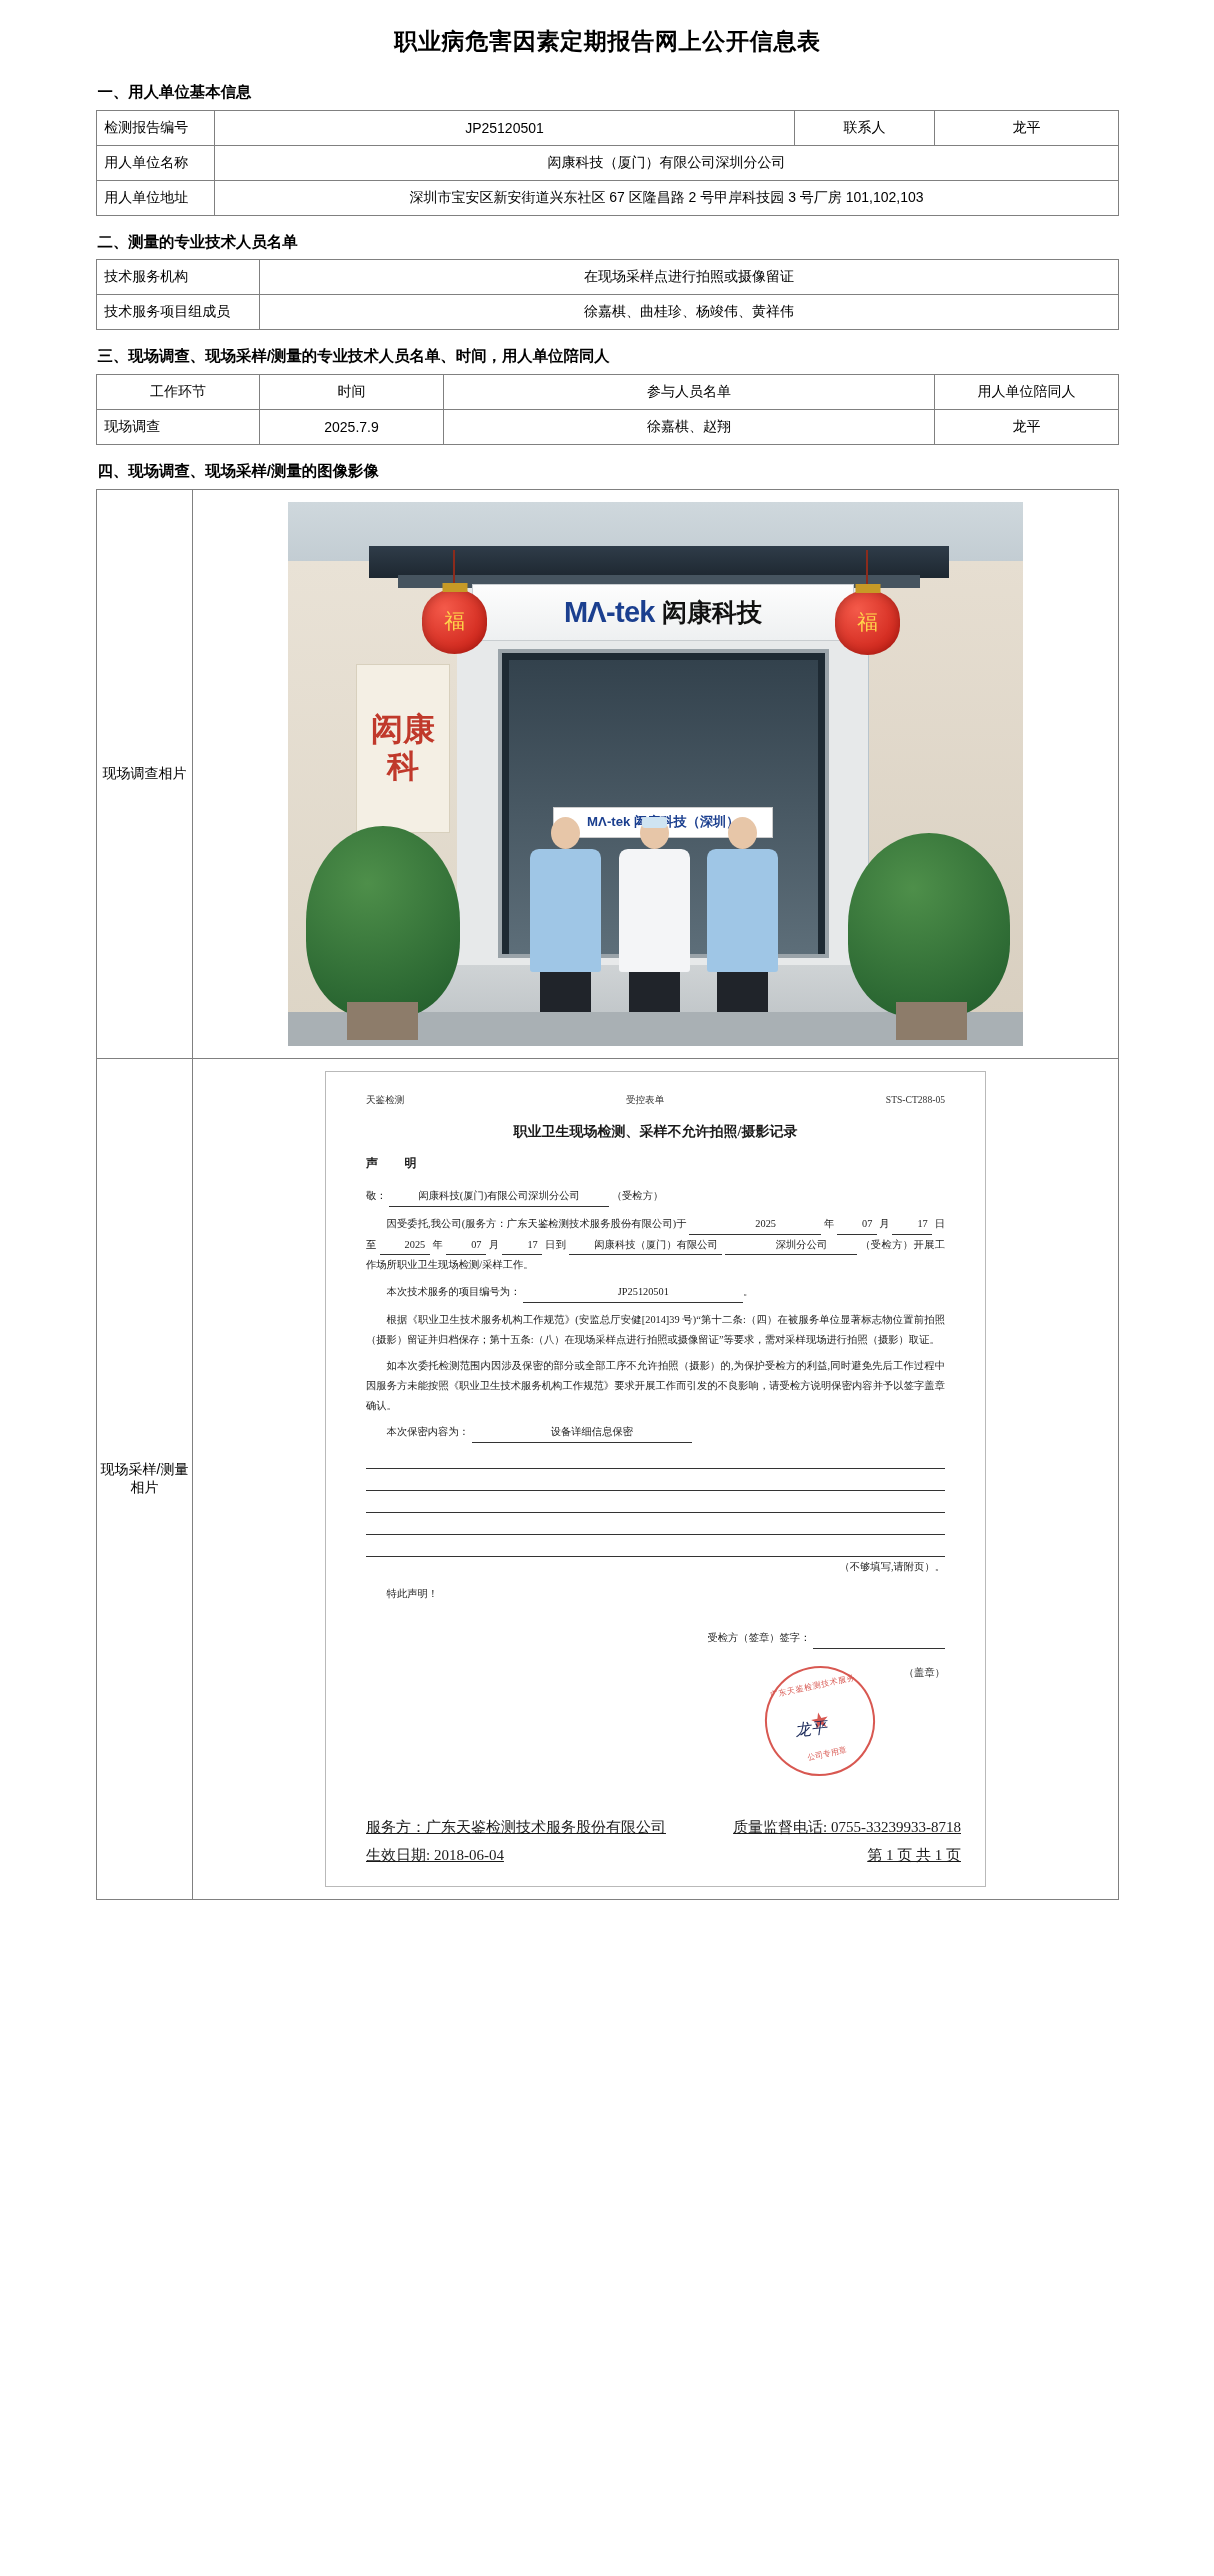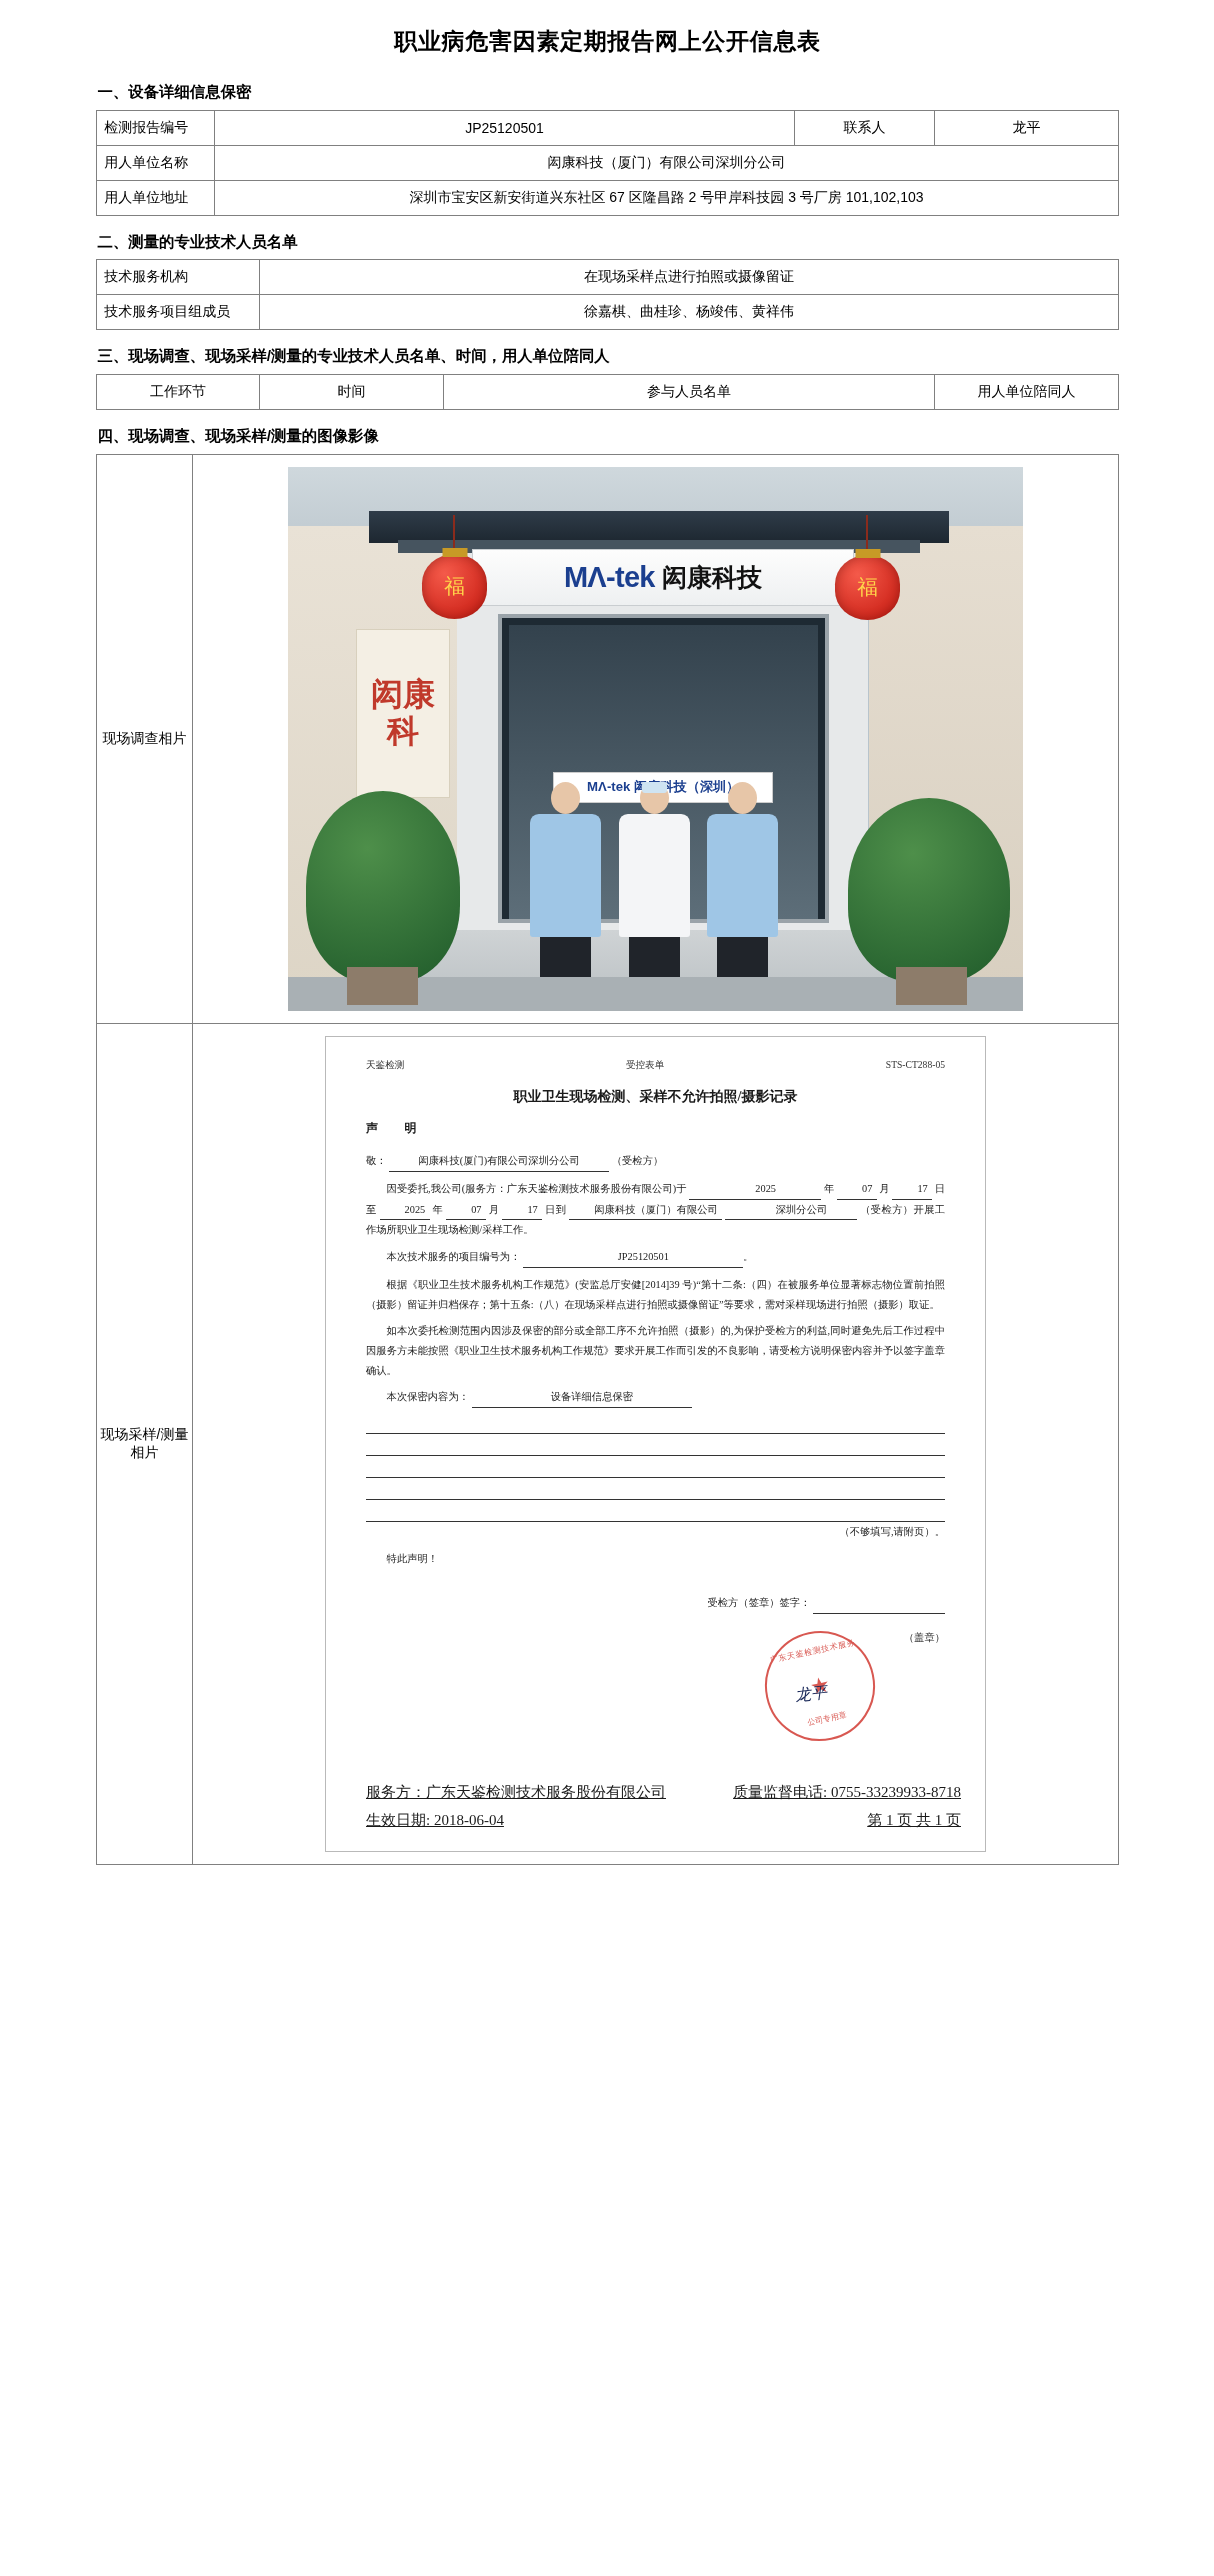--- a/index.html
+++ b/index.html
@@ -166,21 +166,21 @@
   .stamp .st-txt2 { position:absolute; left:0; right:0; bottom:11.8px; text-align:center; font-size:8px; }
   .sig { position:absolute; right:158px; bottom:141px; font-family:"Liberation Serif", serif; font-size:16px; font-style:italic; color:#1b2a5a; transform:rotate(-6deg); }
 </style>
 </head>
 <body>
 
 <div class="page">
 
   <div class="doc-title">职业病危害因素定期报告网上公开信息表</div>
 
-  <div class="section-head">一、设备详细信息保密</div>
+  <div class="section-head">一、用人单位基本信息</div>
   <table class="grid">
     <colgroup>
         <col style="width:118px">
         <col>
         <col style="width:140px">
         <col style="width:184px">
       </colgroup>
     <tbody>
       <tr>
         <td class="lbl">检测报告编号</td>
@@ -224,20 +224,26 @@
         <col style="width:184px">
         <col>
         <col style="width:184px">
       </colgroup>
     <tbody>
       <tr>
         <td class="hdr">工作环节</td>
         <td class="hdr">时间</td>
         <td class="hdr">参与人员名单</td>
         <td class="hdr">用人单位陪同人</td>
+      </tr>
+      <tr class="tall">
+        <td class="lbl">现场调查</td>
+        <td class="ctr">2025.7.9</td>
+        <td class="ctr">徐嘉棋、赵翔</td>
+        <td class="ctr">龙平</td>
       </tr>
     </tbody>
   </table>
 
   <div class="section-head">四、现场调查、现场采样/测量的图像影像</div>
   <table class="imgtbl">
     <tbody>
       <tr>
         <td class="imglabel">现场调查相片</td>
         <td class="imgcell">

